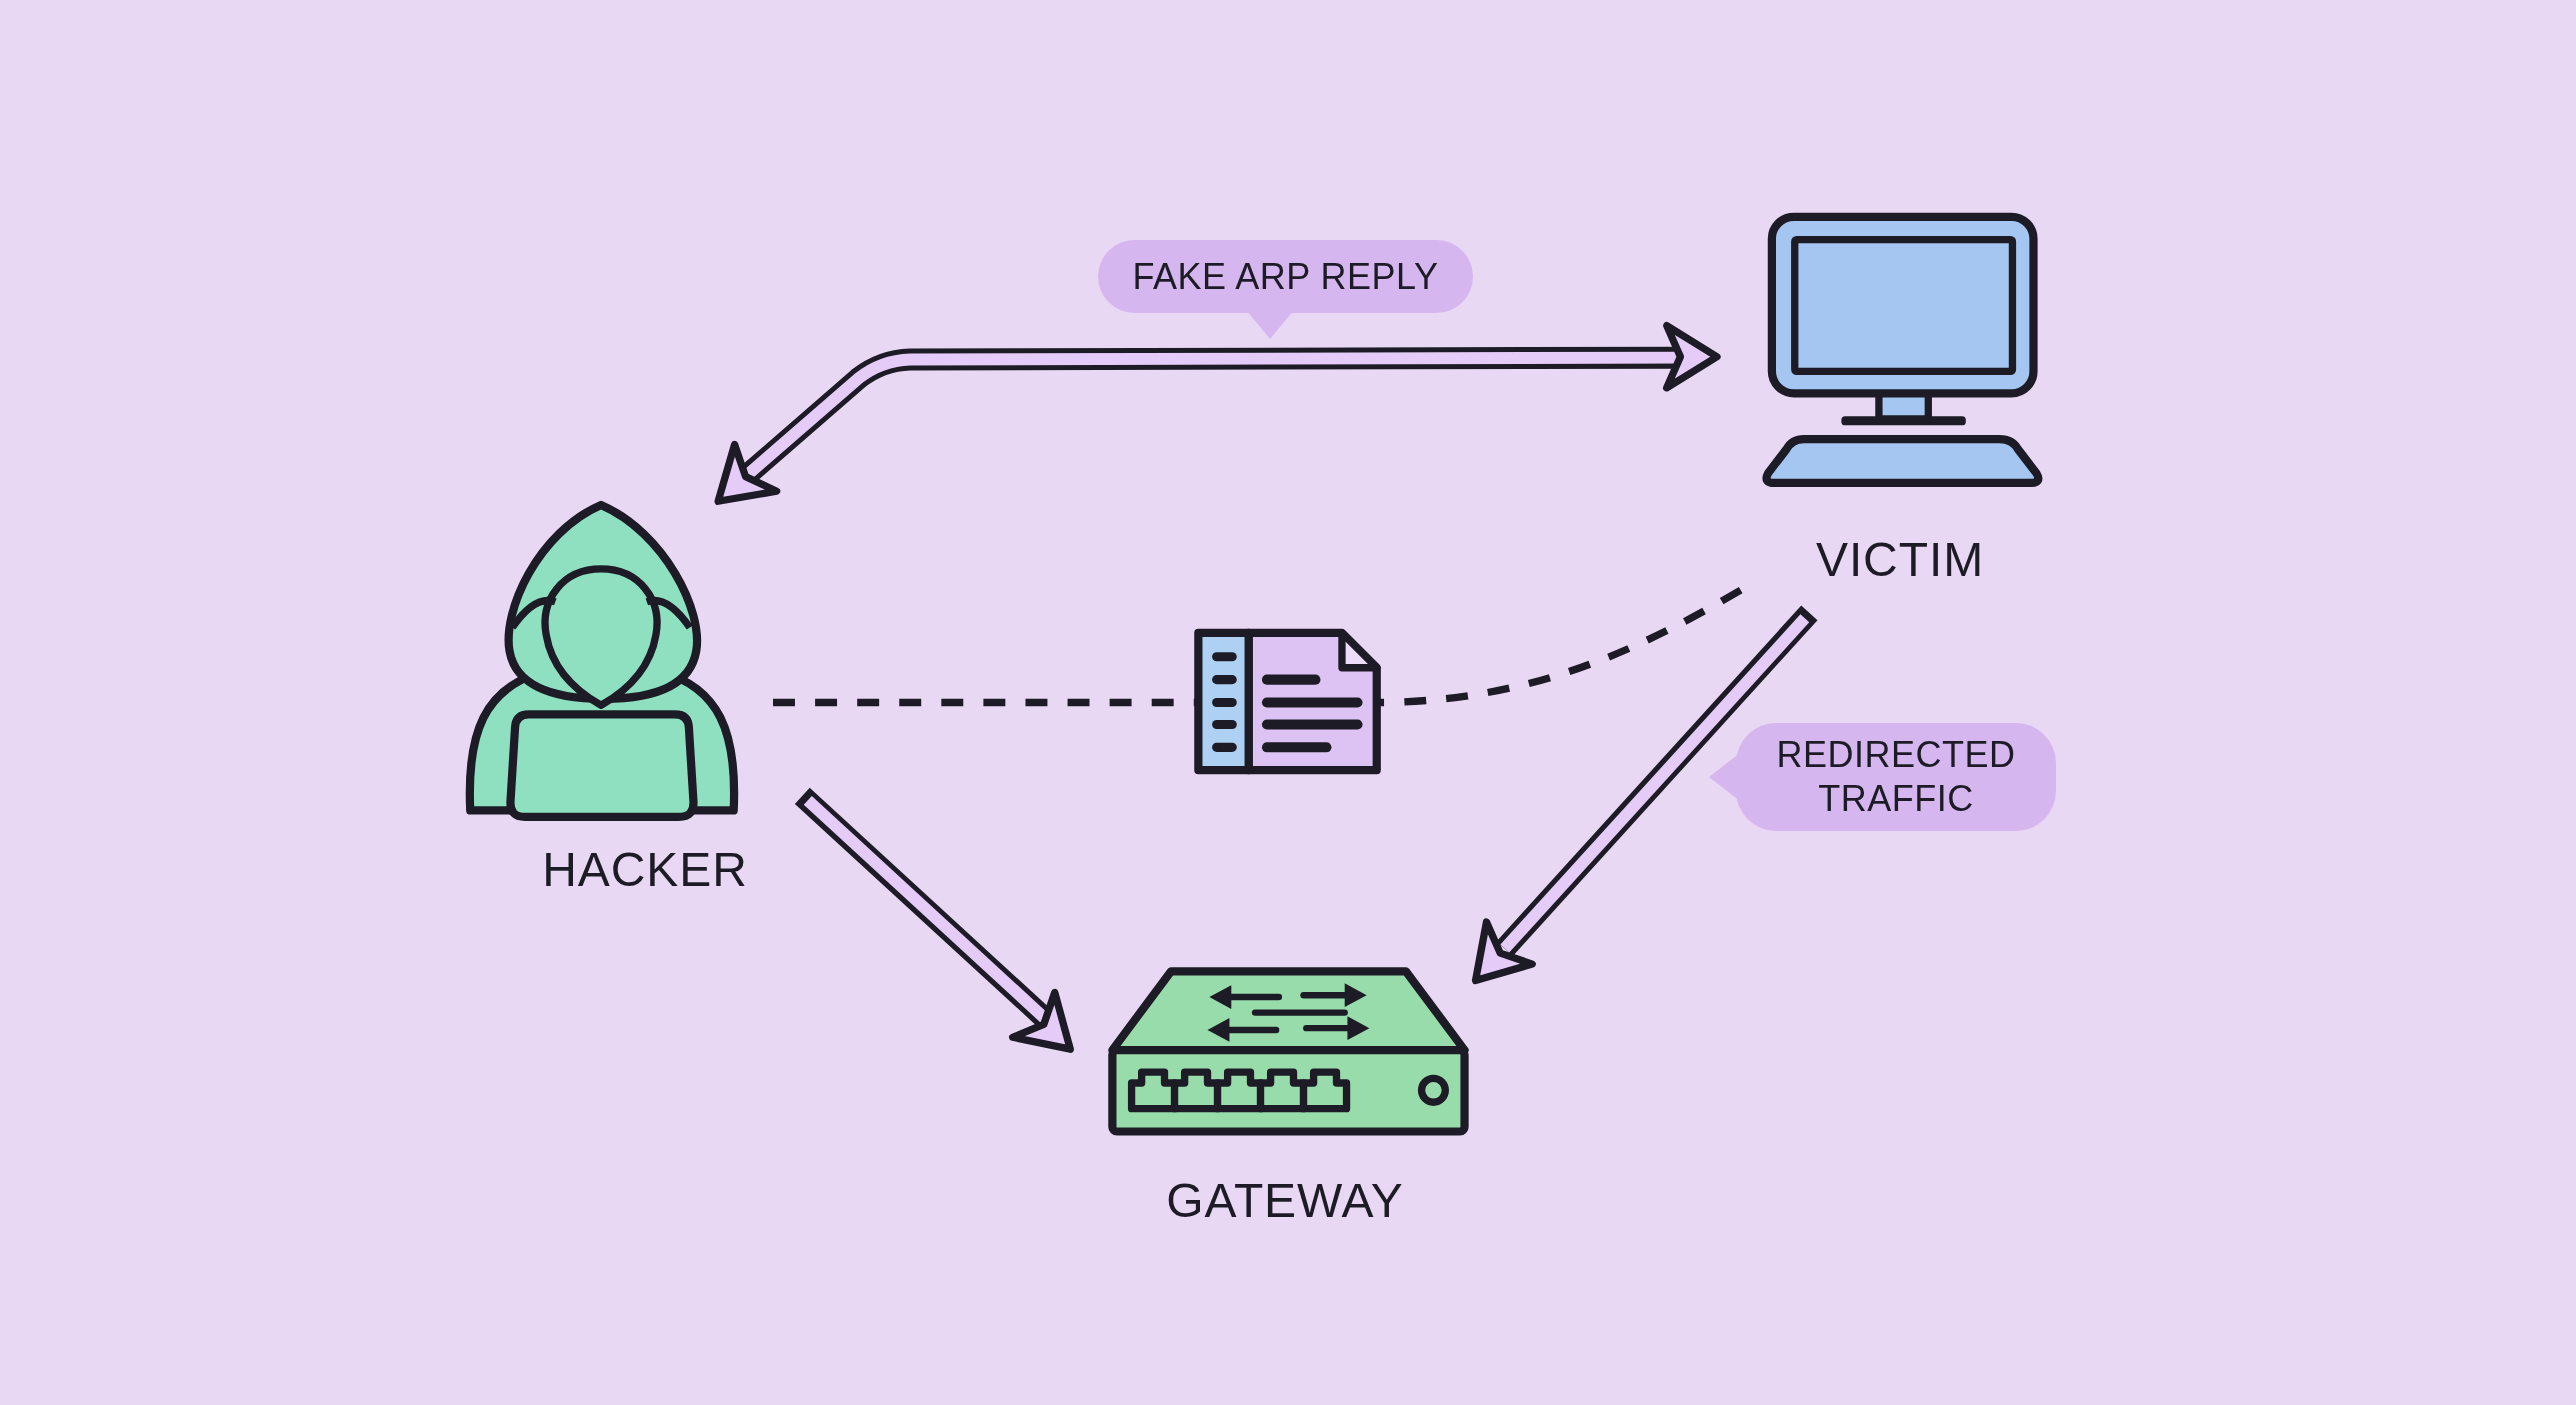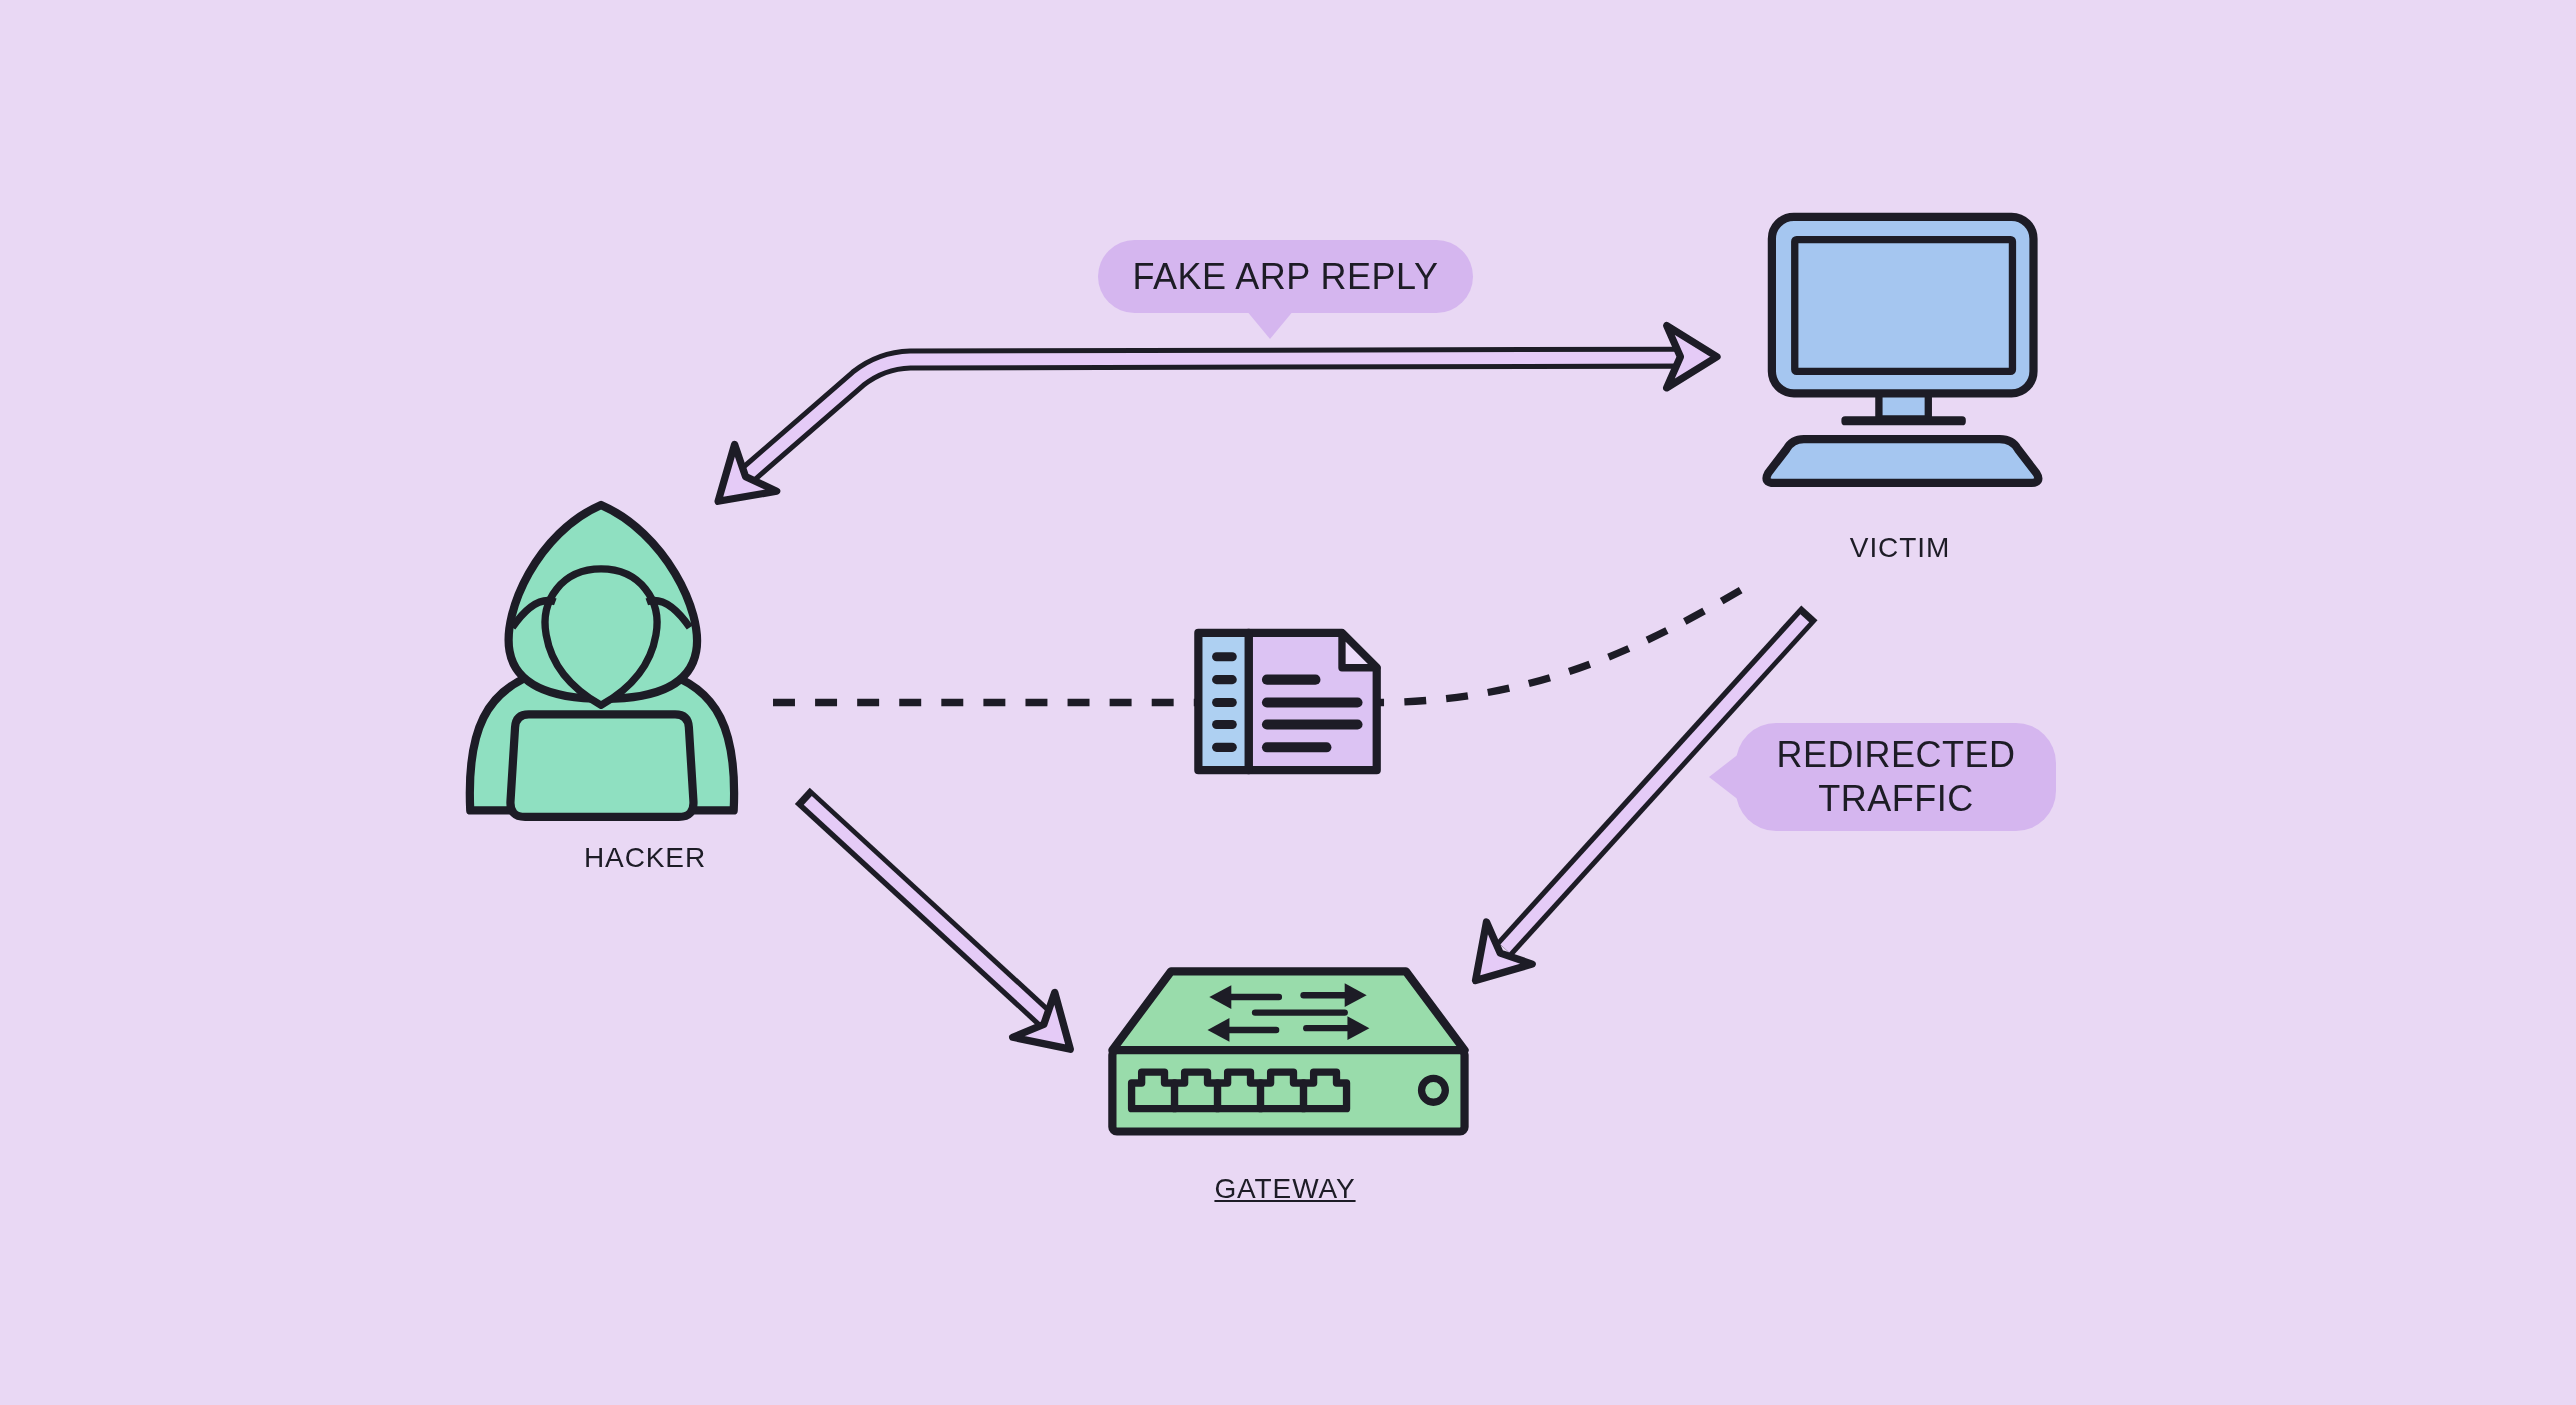--- a/index.html
+++ b/index.html
@@ -23,21 +23,21 @@
   .pk-blue{fill:var(--packet-blue);stroke:var(--ink);stroke-width:9;stroke-linejoin:round;}
   .pk-purple{fill:var(--packet-purple);stroke:var(--ink);stroke-width:9;stroke-linejoin:round;}
   .pk-fold{fill:var(--packet-fold);stroke:var(--ink);stroke-width:8;stroke-linejoin:round;}
   .mini-line{stroke:var(--ink);stroke-width:7;stroke-linecap:round;fill:none;}
   .mini-head{fill:var(--ink);}
   .tick{stroke:var(--ink);stroke-width:11;stroke-linecap:round;fill:none;}
 
   
   .node-label{
     position:absolute;transform:translateX(-50%);
-    font-size:28px;font-weight:500;letter-spacing:0.9px;white-space:nowrap;
+    font-size:48px;font-weight:500;letter-spacing:0.9px;white-space:nowrap;
     color:var(--ink);
   }
 
   
   .bubble{
     position:absolute;display:flex;align-items:center;justify-content:center;
     background:var(--bubble);border-radius:40px;
     font-size:36px;font-weight:500;letter-spacing:0.5px;color:var(--ink);
     text-align:center;line-height:44px;
   }
@@ -150,15 +150,15 @@
   </div>
 
   <div class="bubble bubble-redirect">
     <span style="width:247px;">REDIRECTED TRAFFIC</span>
   </div>
 
   <div class="node-label" style="left:605px;top:842px;margin-left:40px;">HACKER</div>
 
   <div class="node-label" style="left:1900px;top:532px;">VICTIM</div>
 
-  <div class="node-label" style="left:1285px;top:1173px;text-decoration:underline;">GATEWAY</div>
+  <div class="node-label" style="left:1285px;top:1173px;">GATEWAY</div>
 </div>
 
 
 </body></html>

